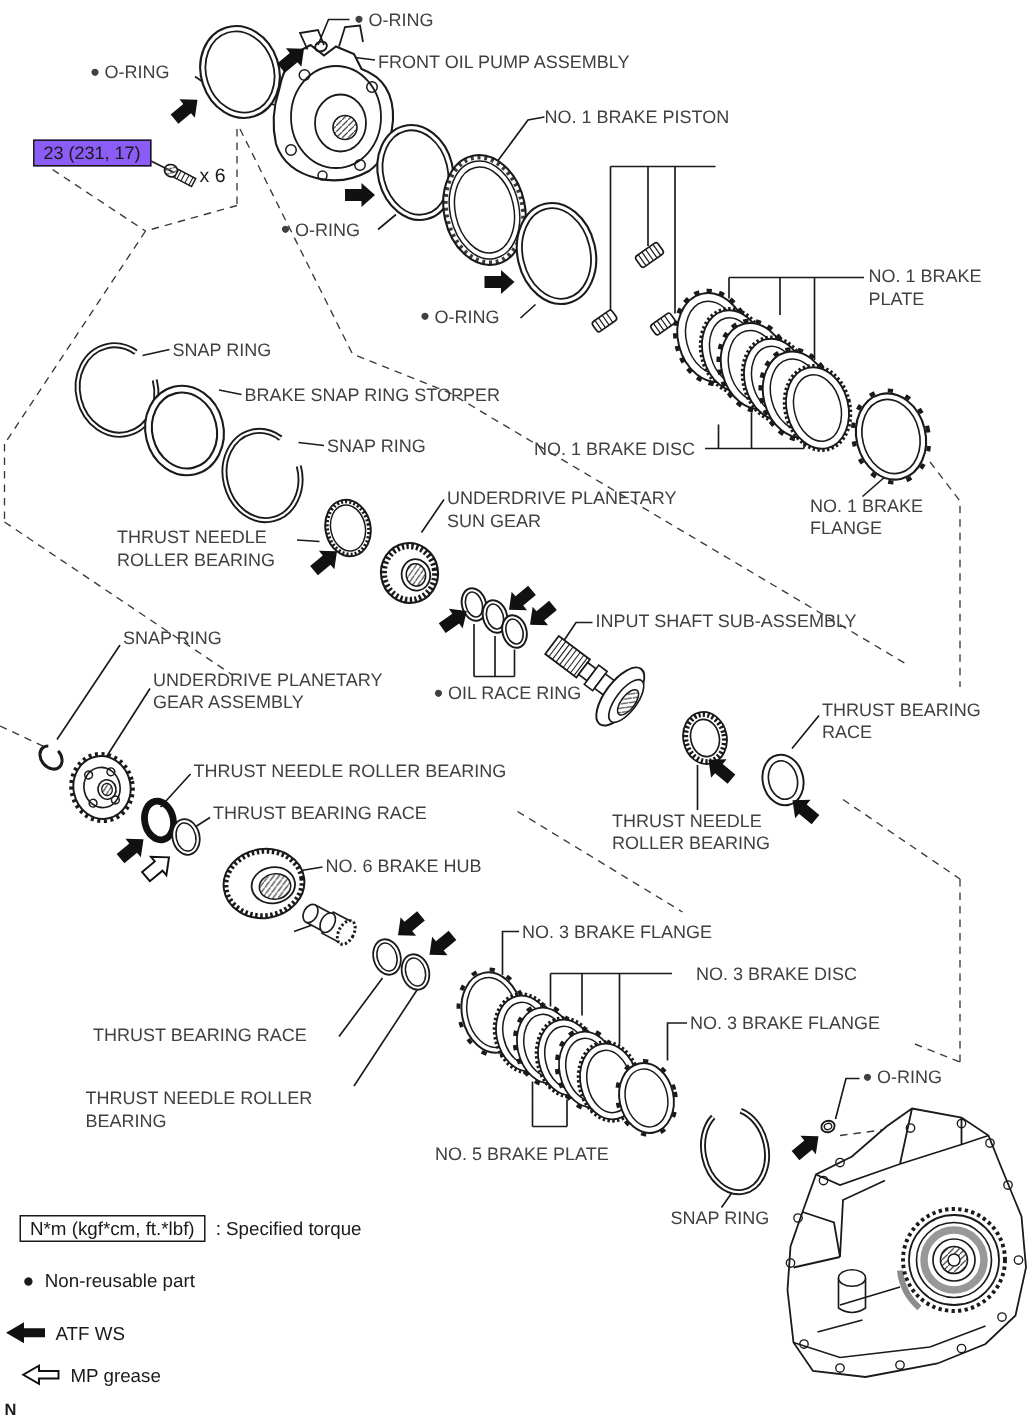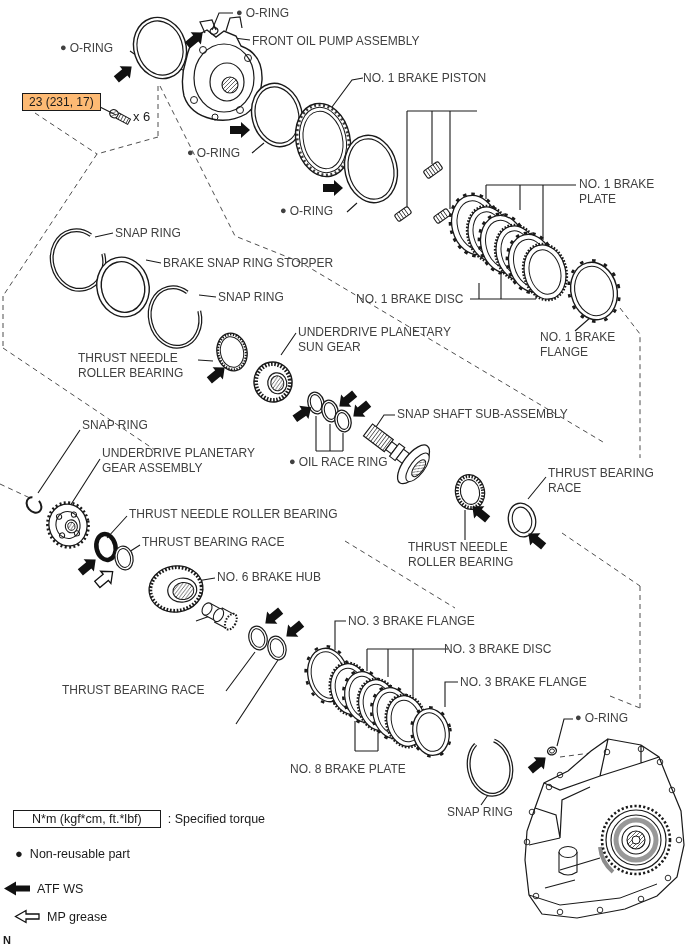--- a/index.html
+++ b/index.html
@@ -1,24 +1,24 @@
 <!DOCTYPE html>
 <html><head>
 <meta charset="utf-8">
 <style>
   html,body{margin:0;padding:0;background:#fff;}
   #canvas{position:relative;width:690px;height:952px;background:#fff;overflow:hidden;
           font-family:"Liberation Sans","DejaVu Sans",sans-serif;color:#1a1a1a;}
   #art{position:absolute;left:0;top:0;}
   .lbl{position:absolute;font-size:12px;line-height:15px;white-space:nowrap;color:#404040;}
   .lbl .bullet{display:inline-block;font-size:11px;margin-right:3px;transform:translateY(-1px);}
-  .tqbox{position:absolute;border:1.4px solid #1a1a1a;padding:1px 6px;font-size:12px;background:#fdba74;}
+  .tqbox{position:absolute;border:1.4px solid #1a1a1a;padding:1px 6px;font-size:12px;background:#8b5cf6;}
   .xmult{position:absolute;font-size:13px;}
   .legend-row{position:absolute;font-size:12.5px;display:flex;align-items:center;gap:7px;}
-  .legend-box{border:1.2px solid #1a1a1a;padding:1px 18px;display:inline-block;}
+  .legend-box{border:1.2px solid #1a1a1a;padding:1px 6px;display:inline-block;}
   .footer-n{position:absolute;font-size:11px;font-weight:700;}
   svg{display:block;}
 </style>
 </head>
 <body>
 
 <div id="canvas">
 
 <svg id="art" width="690" height="952" viewBox="0 0 690 952">
   <defs>
@@ -389,42 +389,46 @@
     </div>
 <div class="lbl" style="left:298px;top:325px">
       <div>UNDERDRIVE PLANETARY</div>
       <div>SUN GEAR</div>
     </div>
 <div class="lbl" style="left:78px;top:351px">
       <div>THRUST NEEDLE</div>
       <div>ROLLER BEARING</div>
     </div>
 <div class="lbl" style="left:82px;top:418px"><span>SNAP RING</span></div>
-<div class="lbl" style="left:397px;top:407px"><span>SNAP SHAFT SUB-ASSEMBLY</span></div>
+<div class="lbl" style="left:397px;top:407px"><span>INPUT SHAFT SUB-ASSEMBLY</span></div>
 <div class="lbl" style="left:289px;top:455px"><span class="bullet">●</span><span>OIL RACE RING</span></div>
 <div class="lbl" style="left:102px;top:446px">
       <div>UNDERDRIVE PLANETARY</div>
       <div>GEAR ASSEMBLY</div>
     </div>
 <div class="lbl" style="left:129px;top:507px"><span>THRUST NEEDLE ROLLER BEARING</span></div>
 <div class="lbl" style="left:548px;top:466px">
       <div>THRUST BEARING</div>
       <div>RACE</div>
     </div>
 <div class="lbl" style="left:142px;top:535px"><span>THRUST BEARING RACE</span></div>
 <div class="lbl" style="left:217px;top:570px"><span>NO. 6 BRAKE HUB</span></div>
 <div class="lbl" style="left:408px;top:540px">
       <div>THRUST NEEDLE</div>
       <div>ROLLER BEARING</div>
     </div>
 <div class="lbl" style="left:348px;top:614px"><span>NO. 3 BRAKE FLANGE</span></div>
-<div class="lbl" style="left:444px;top:642px"><span>NO. 3 BRAKE DISC</span></div>
+<div class="lbl" style="left:464px;top:642px"><span>NO. 3 BRAKE DISC</span></div>
 <div class="lbl" style="left:460px;top:675px"><span>NO. 3 BRAKE FLANGE</span></div>
 <div class="lbl" style="left:62px;top:683px"><span>THRUST BEARING RACE</span></div>
-<div class="lbl" style="left:290px;top:762px"><span>NO. 8 BRAKE PLATE</span></div>
+<div class="lbl" style="left:57px;top:725px">
+      <div>THRUST NEEDLE ROLLER</div>
+      <div>BEARING</div>
+    </div>
+<div class="lbl" style="left:290px;top:762px"><span>NO. 5 BRAKE PLATE</span></div>
 <div class="lbl" style="left:447px;top:805px"><span>SNAP RING</span></div>
 <div class="lbl" style="left:575px;top:711px"><span class="bullet">●</span><span>O-RING</span></div>
 
 <div class="legend-row" style="left:13px;top:810px">
   <span class="legend-box">N*m (kgf*cm, ft.*lbf)</span>
   <span>: Specified torque</span>
 </div>
 <div class="legend-row" style="left:15px;top:846px">
   <span style="font-size:13px">●</span>
   <span>Non-reusable part</span>

